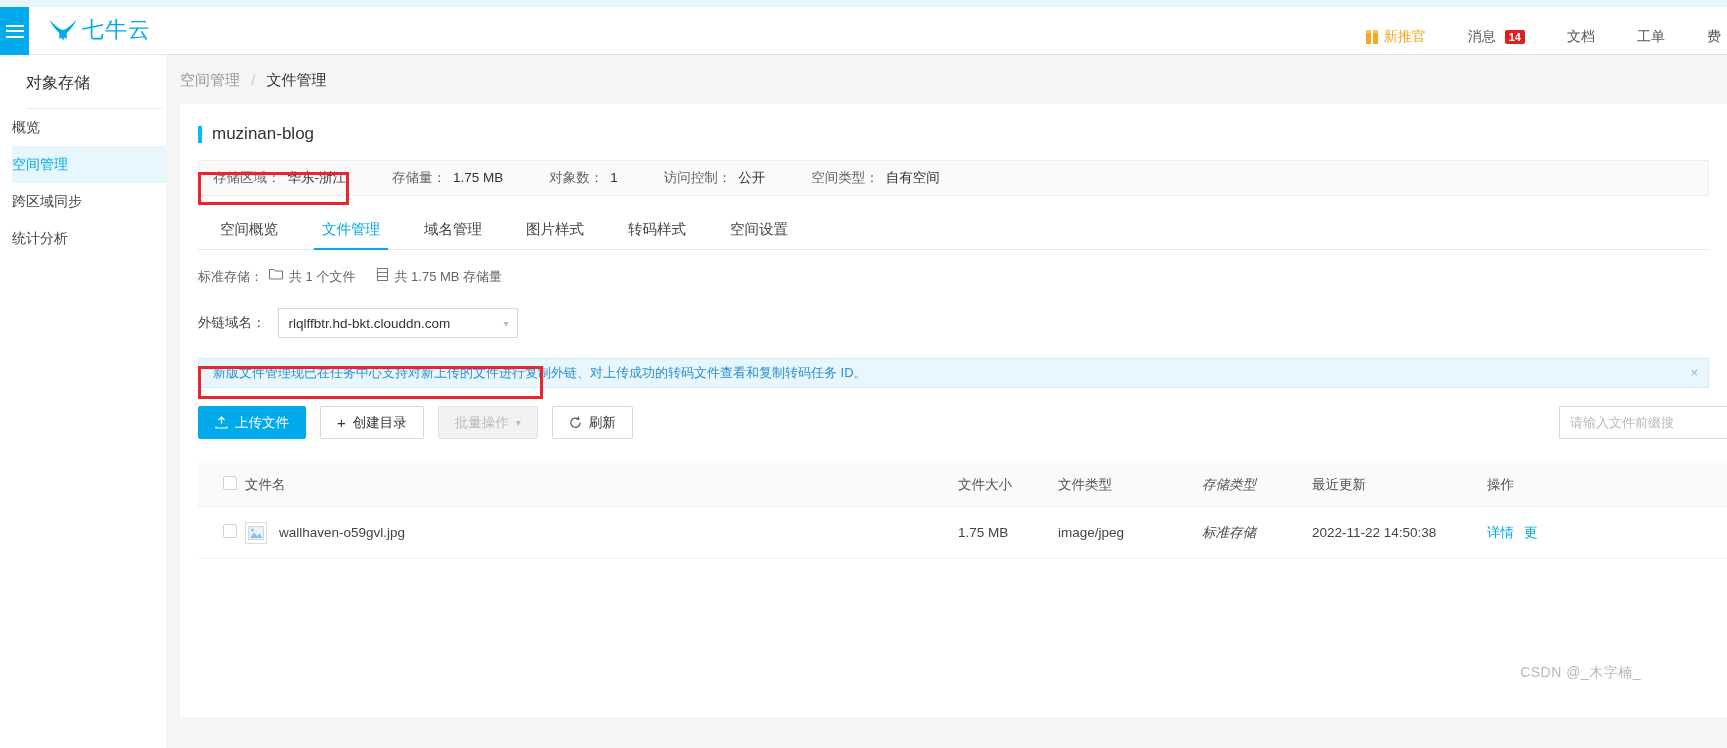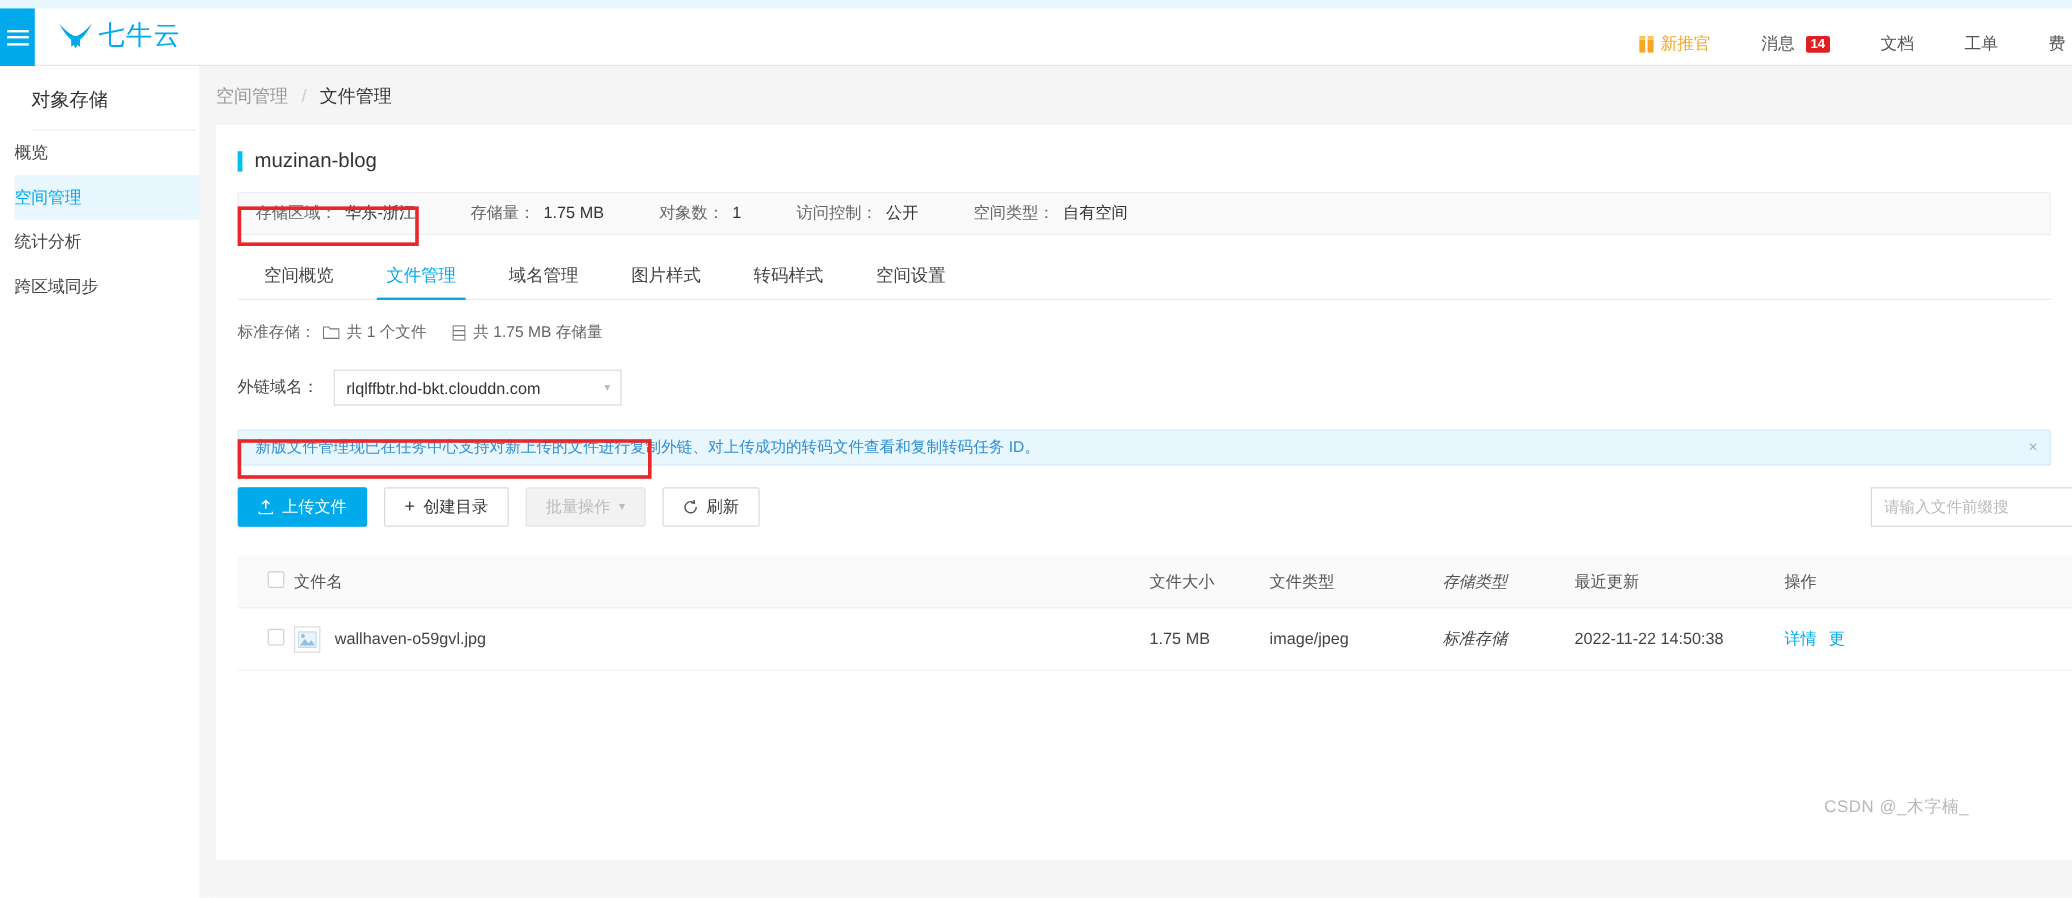--- a/index.html
+++ b/index.html
@@ -105,21 +105,21 @@
     position:relative;
   }
   .tab.active{ color:#00aaeb; }
   .tab.active:after{
     content:""; position:absolute; left:14px; right:14px; bottom:-1px;
     height:2px; background:#00aaeb;
   }
 
   .store-line{
     margin:18px 0 0 18px; font-size:13px; color:#666;
-    display:flex; align-items:center; gap:6px;
+    display:flex; gap:6px;
   }
 
   .domain-row{
     margin:22px 0 0 18px; display:flex; align-items:center;
   }
   .domain-label{ font-size:13.5px; color:#444; margin-right:12px; white-space:nowrap; }
   .domain-select{
     width:240px; height:30px; border:1px solid #d9d9d9; background:#fff;
     display:flex; align-items:center; justify-content:space-between;
     padding:0 8px 0 10px; font-size:13.5px; color:#333; cursor:pointer;
@@ -237,24 +237,24 @@
 <div class="sidebar">
   <div class="side-title">对象存储</div>
 
   <div class="side-item">
     <span>概览</span>
   </div>
   <div class="side-item active">
     <span>空间管理</span>
   </div>
   <div class="side-item">
+    <span>跨区域同步</span>
+  </div>
+  <div class="side-item">
     <span>统计分析</span>
-  </div>
-  <div class="side-item">
-    <span>跨区域同步</span>
   </div>
 </div>
 
 <div class="main">
 
   <div class="breadcrumb">
     <span>空间管理</span>
     <span class="sep">/</span>
     <span class="cur">文件管理</span>
   </div>

